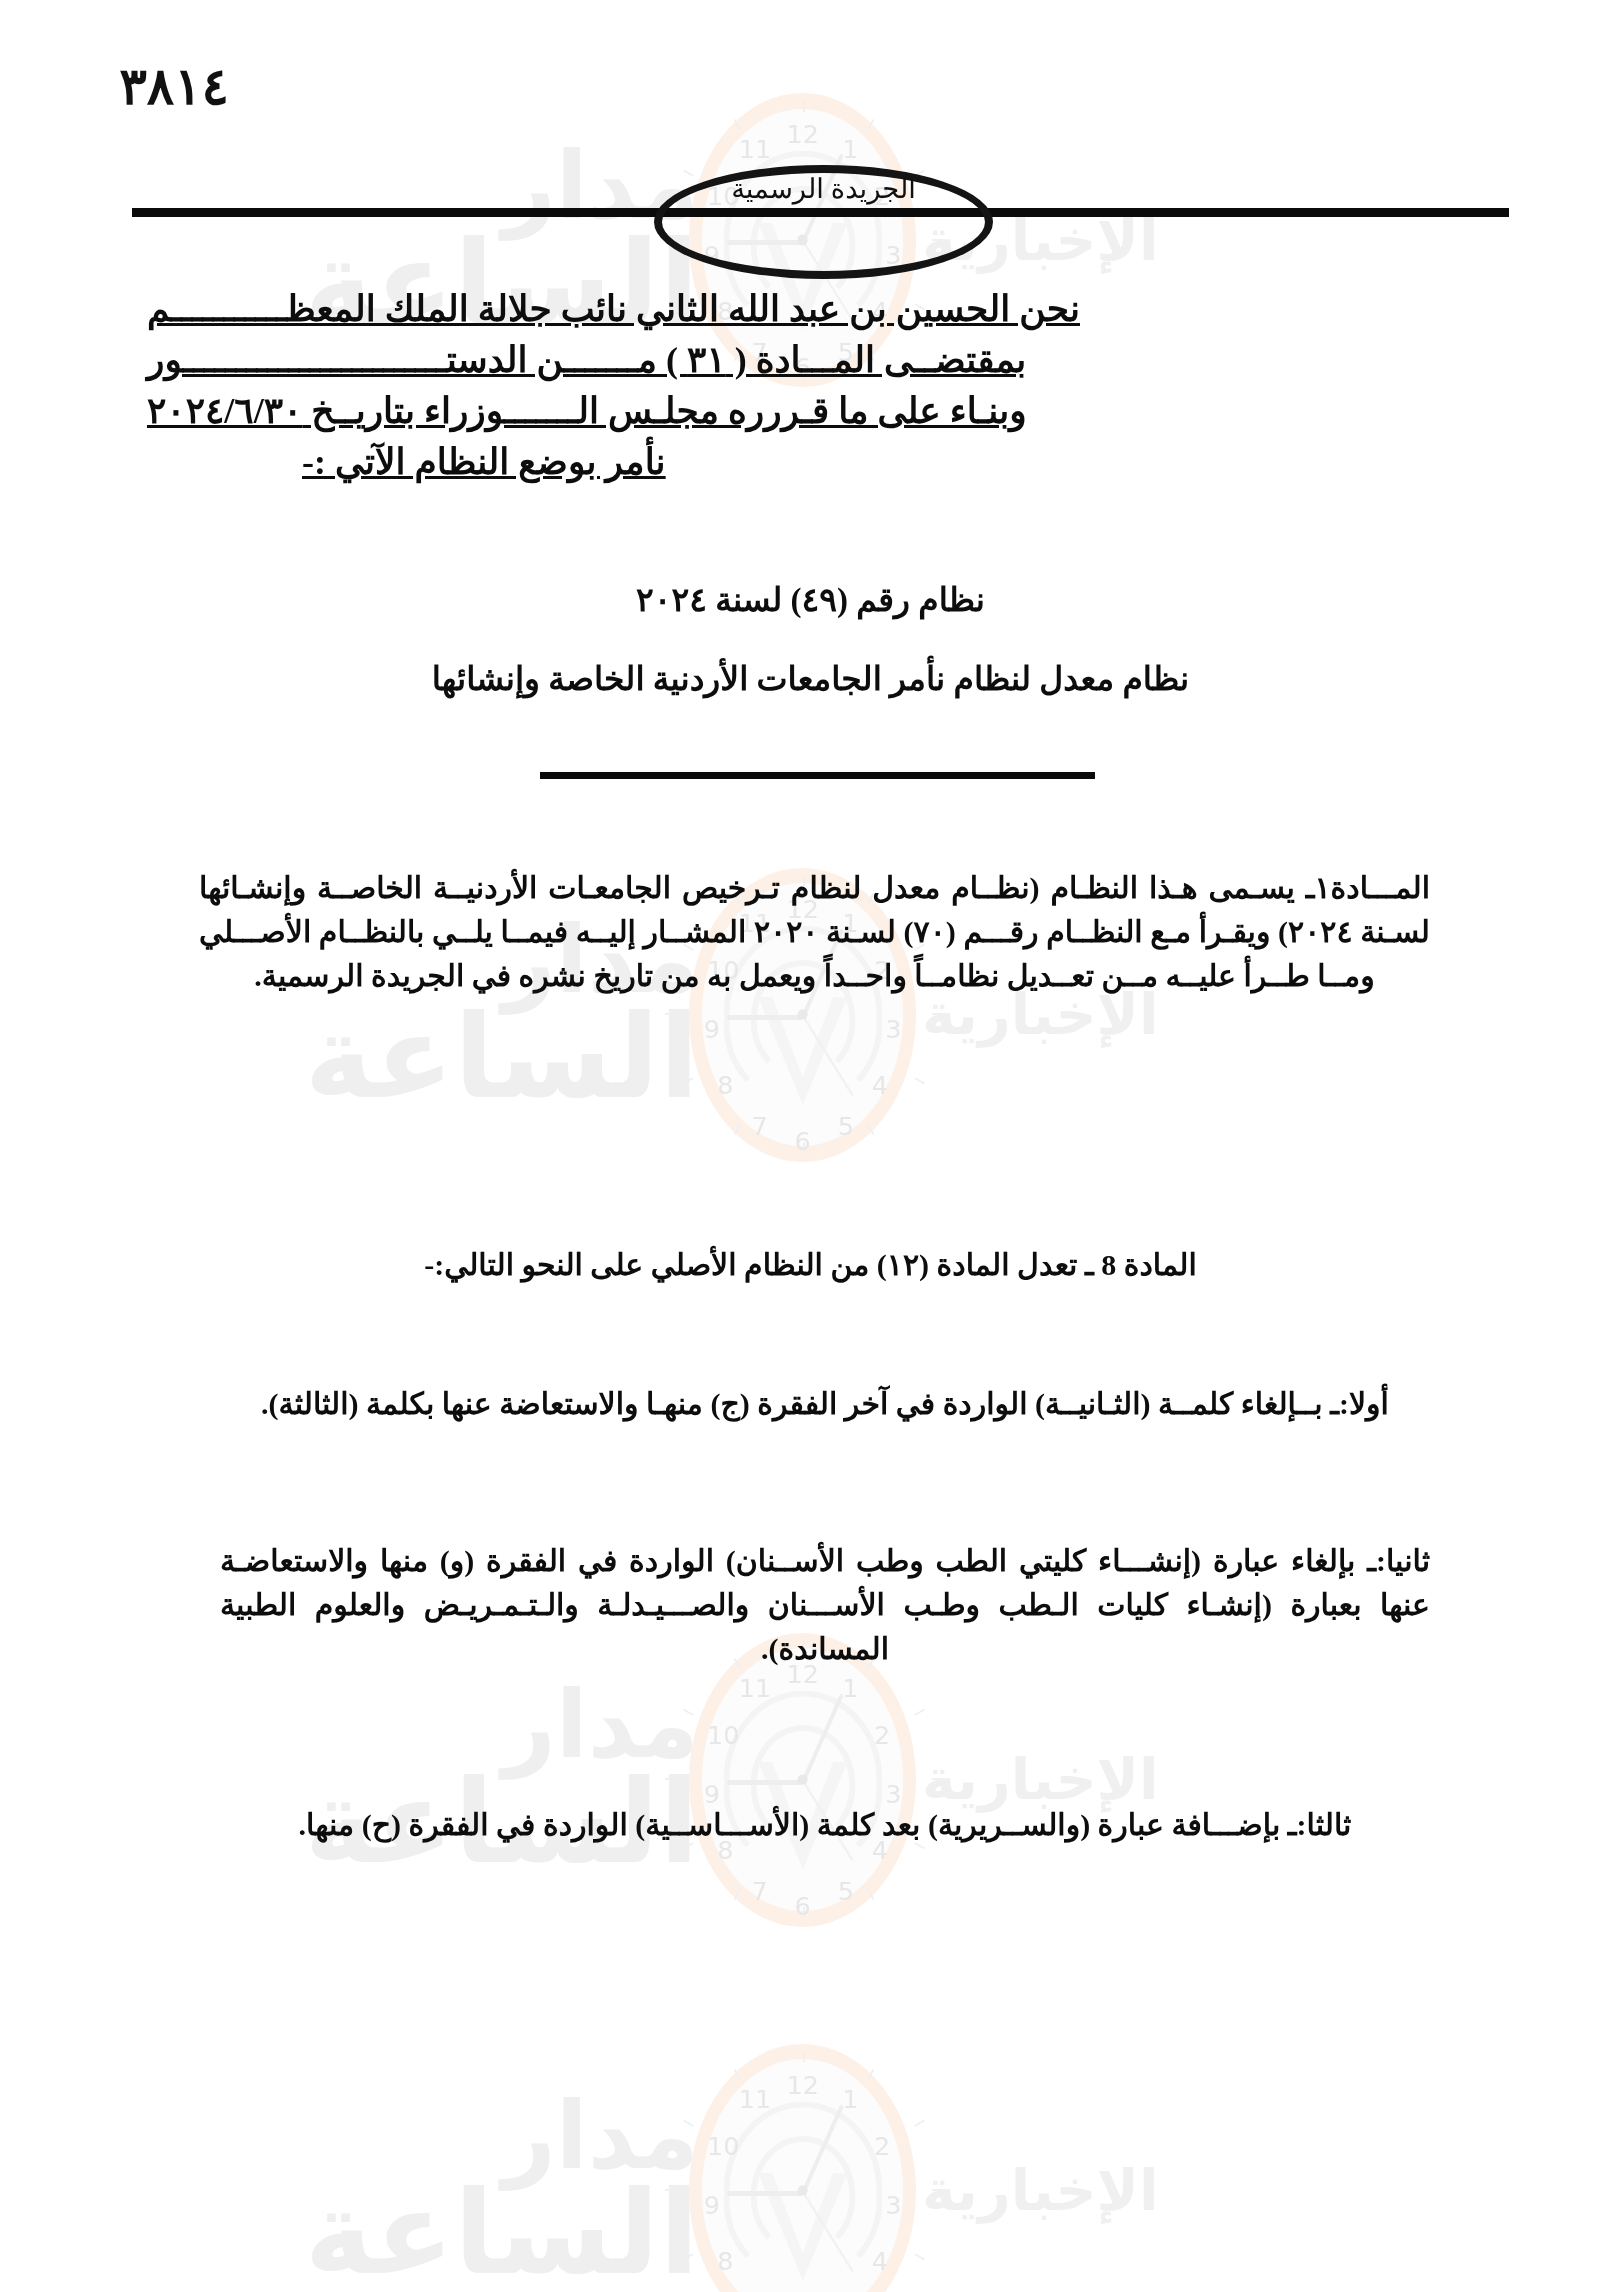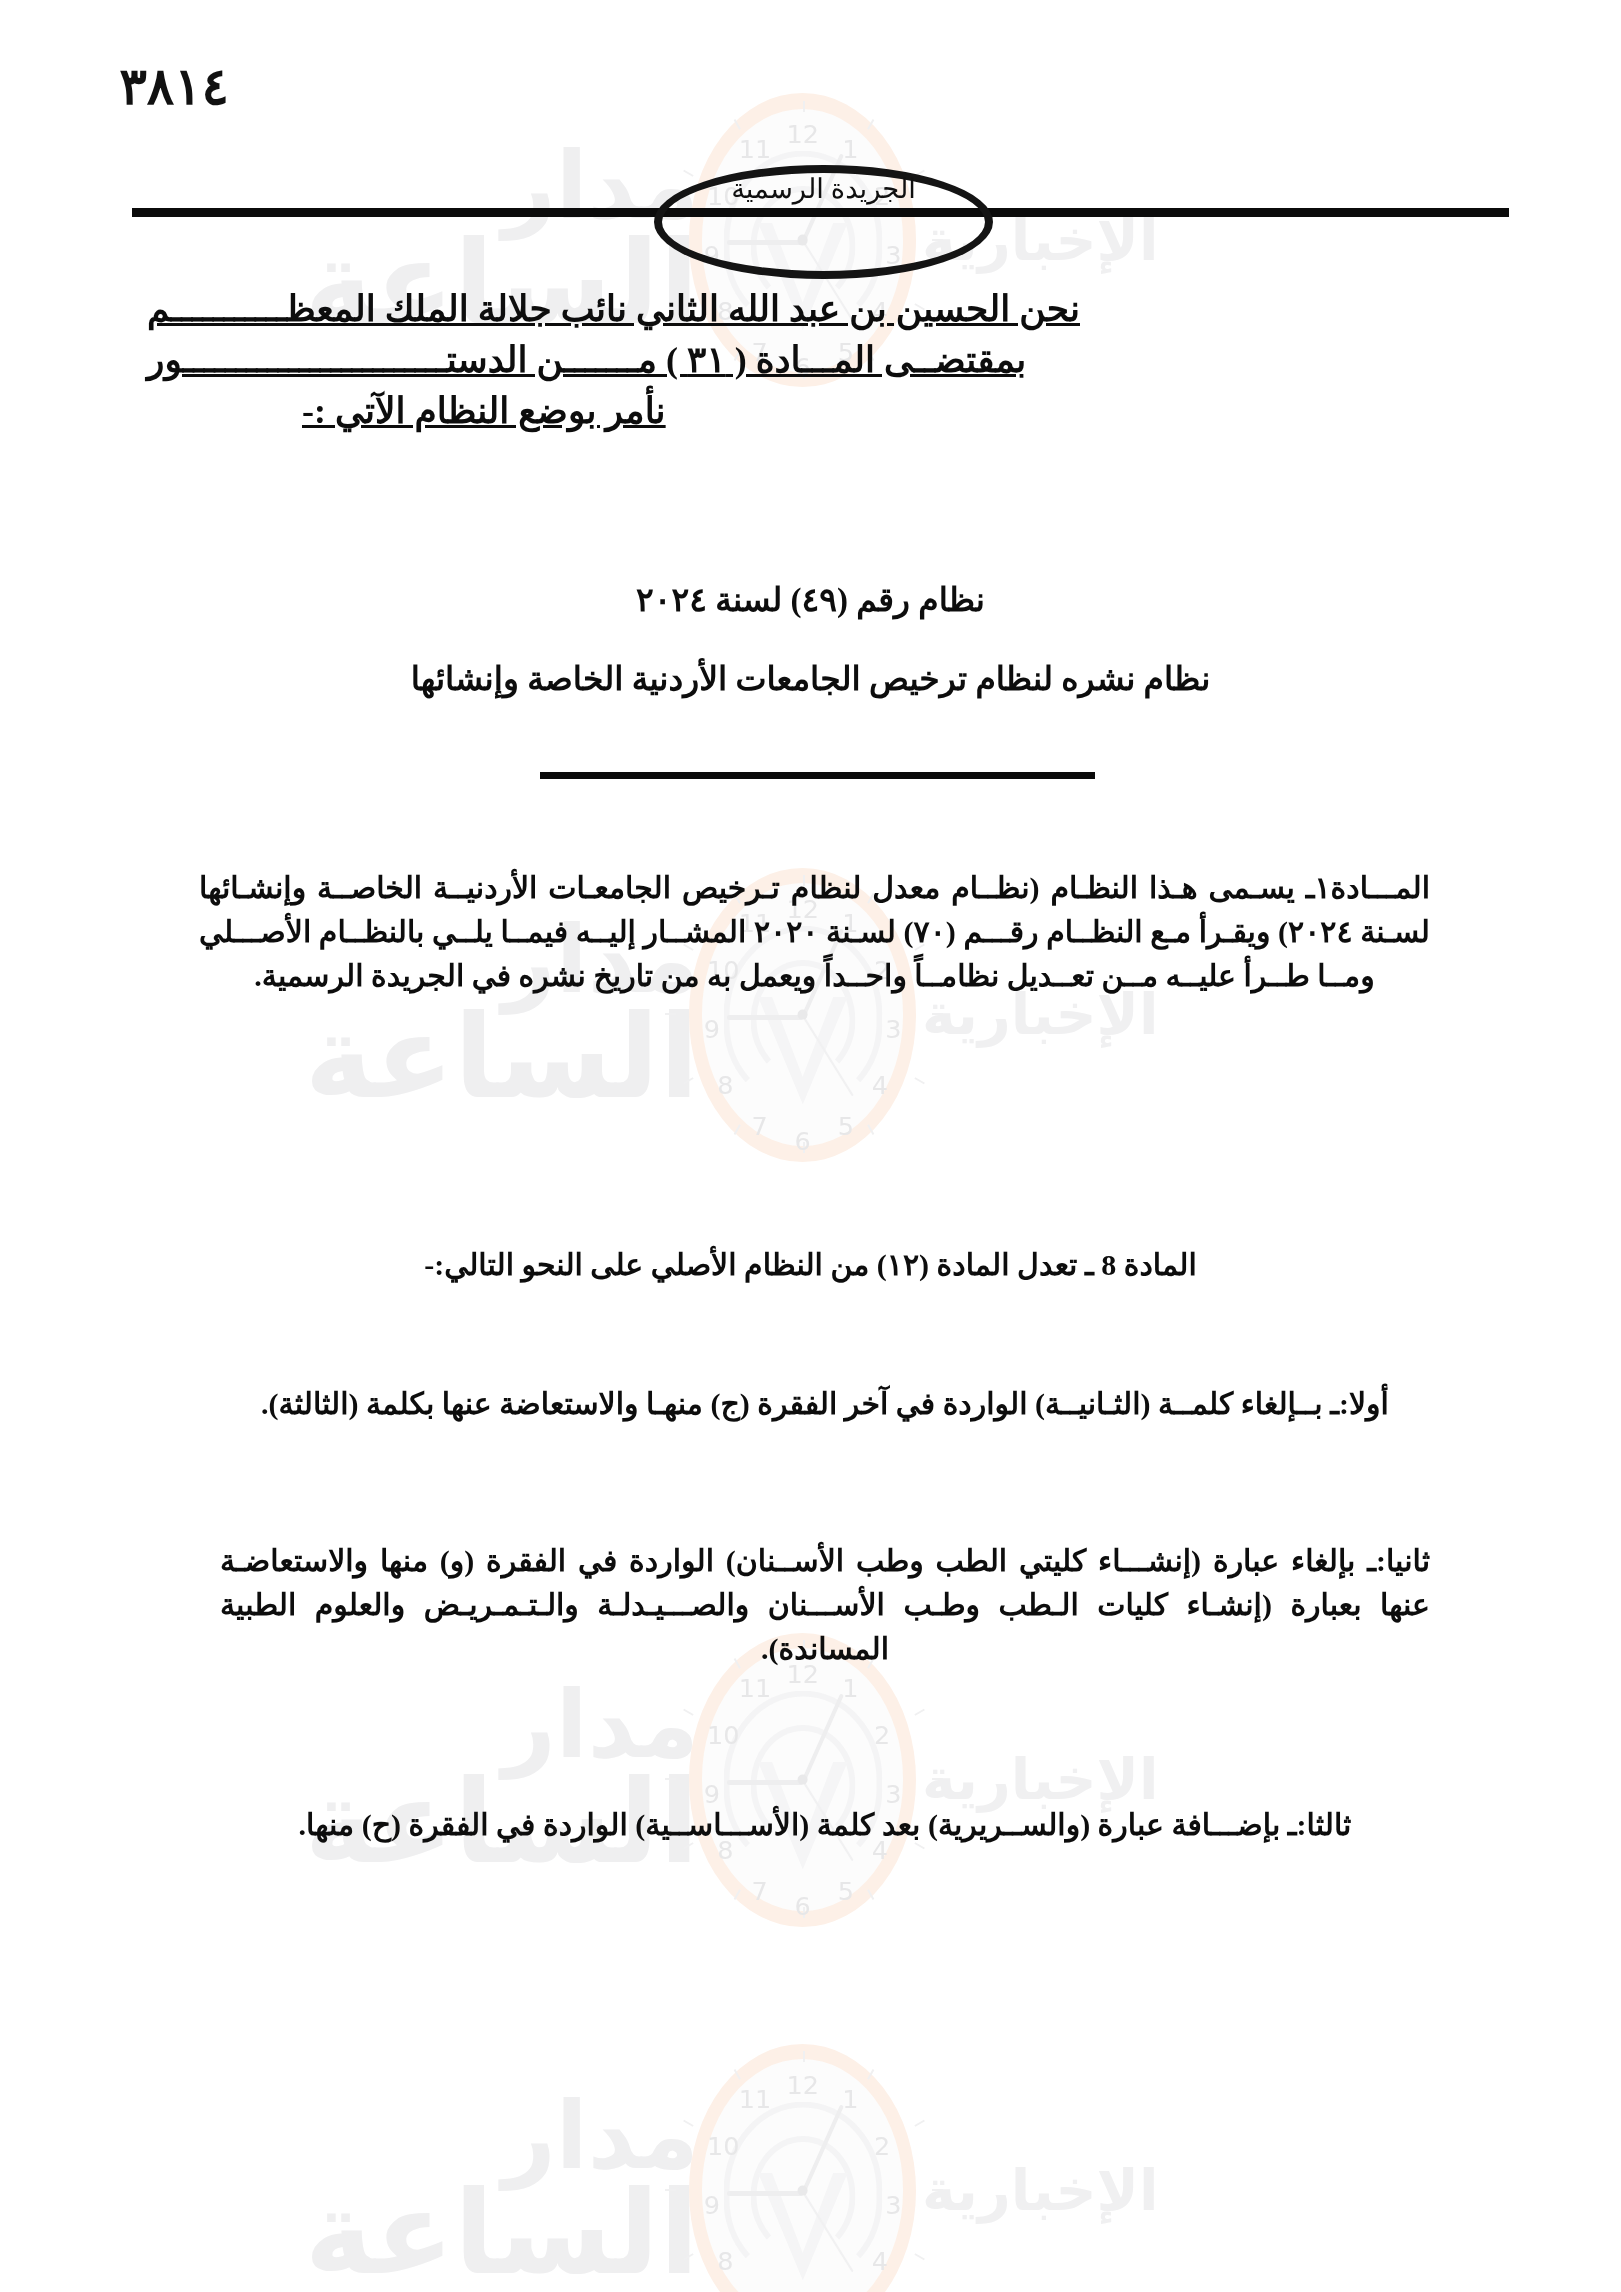--- a/index.html
+++ b/index.html
@@ -495,26 +495,27 @@
 
     <div class="header-rule"></div>
 
     <div class="header-oval">
       <span class="header-oval-inner">الجريدة الرسمية</span>
     </div>
 
     <div class="preamble">
       <div class="pline l1">نحن الحسين بن عبد الله الثاني نائب جلالة الملك المعظـــــــــــم</div>
       <div class="pline l2">بمقتضــى المـــادة ( ٣١ ) مـــــــن الدستـــــــــــــــــــــــــور</div>
+      <div class="pline l3">وبنـاء على ما قـررره مجلـس الـــــــوزراء بتاريــخ ٢٠٢٤/٦/٣٠</div>
       <div class="pline l4">نأمر بوضع النظام الآتي :-</div>
     </div>
 
     <div class="decree-no">نظام رقم (٤٩) لسنة ٢٠٢٤</div>
 
-    <div class="decree-title">نظام نشره لنظام ترخيص الجامعات الأردنية الخاصة وإنشائها</div>
+    <div class="decree-title">نظام معدل لنظام نأمر الجامعات الأردنية الخاصة وإنشائها</div>
 
     <div class="title-divider"></div>
 
     <div class="article article-1">
       <div class="just">المـــادة١ـ يسـمى هـذا النظـام (نظــام معدل لنظام تـرخيص الجامعـات الأردنيــة الخاصــة وإنشـائها لسـنة ٢٠٢٤) ويقـرأ مـع النظــام رقـــم (٧٠) لسـنة ٢٠٢٠ المشــار إليــه فيمــا يلــي بالنظــام الأصـــلي ومــا طــرأ عليــه مــن تعــديل نظامــاً واحــداً ويعمل به من تاريخ نشره في الجريدة الرسمية.</div>
     </div>
 
     <div class="article-2-head">المادة 8 ـ تعدل المادة (١٢) من النظام الأصلي على النحو التالي:-</div>
 
     <div class="clause clause-1">

